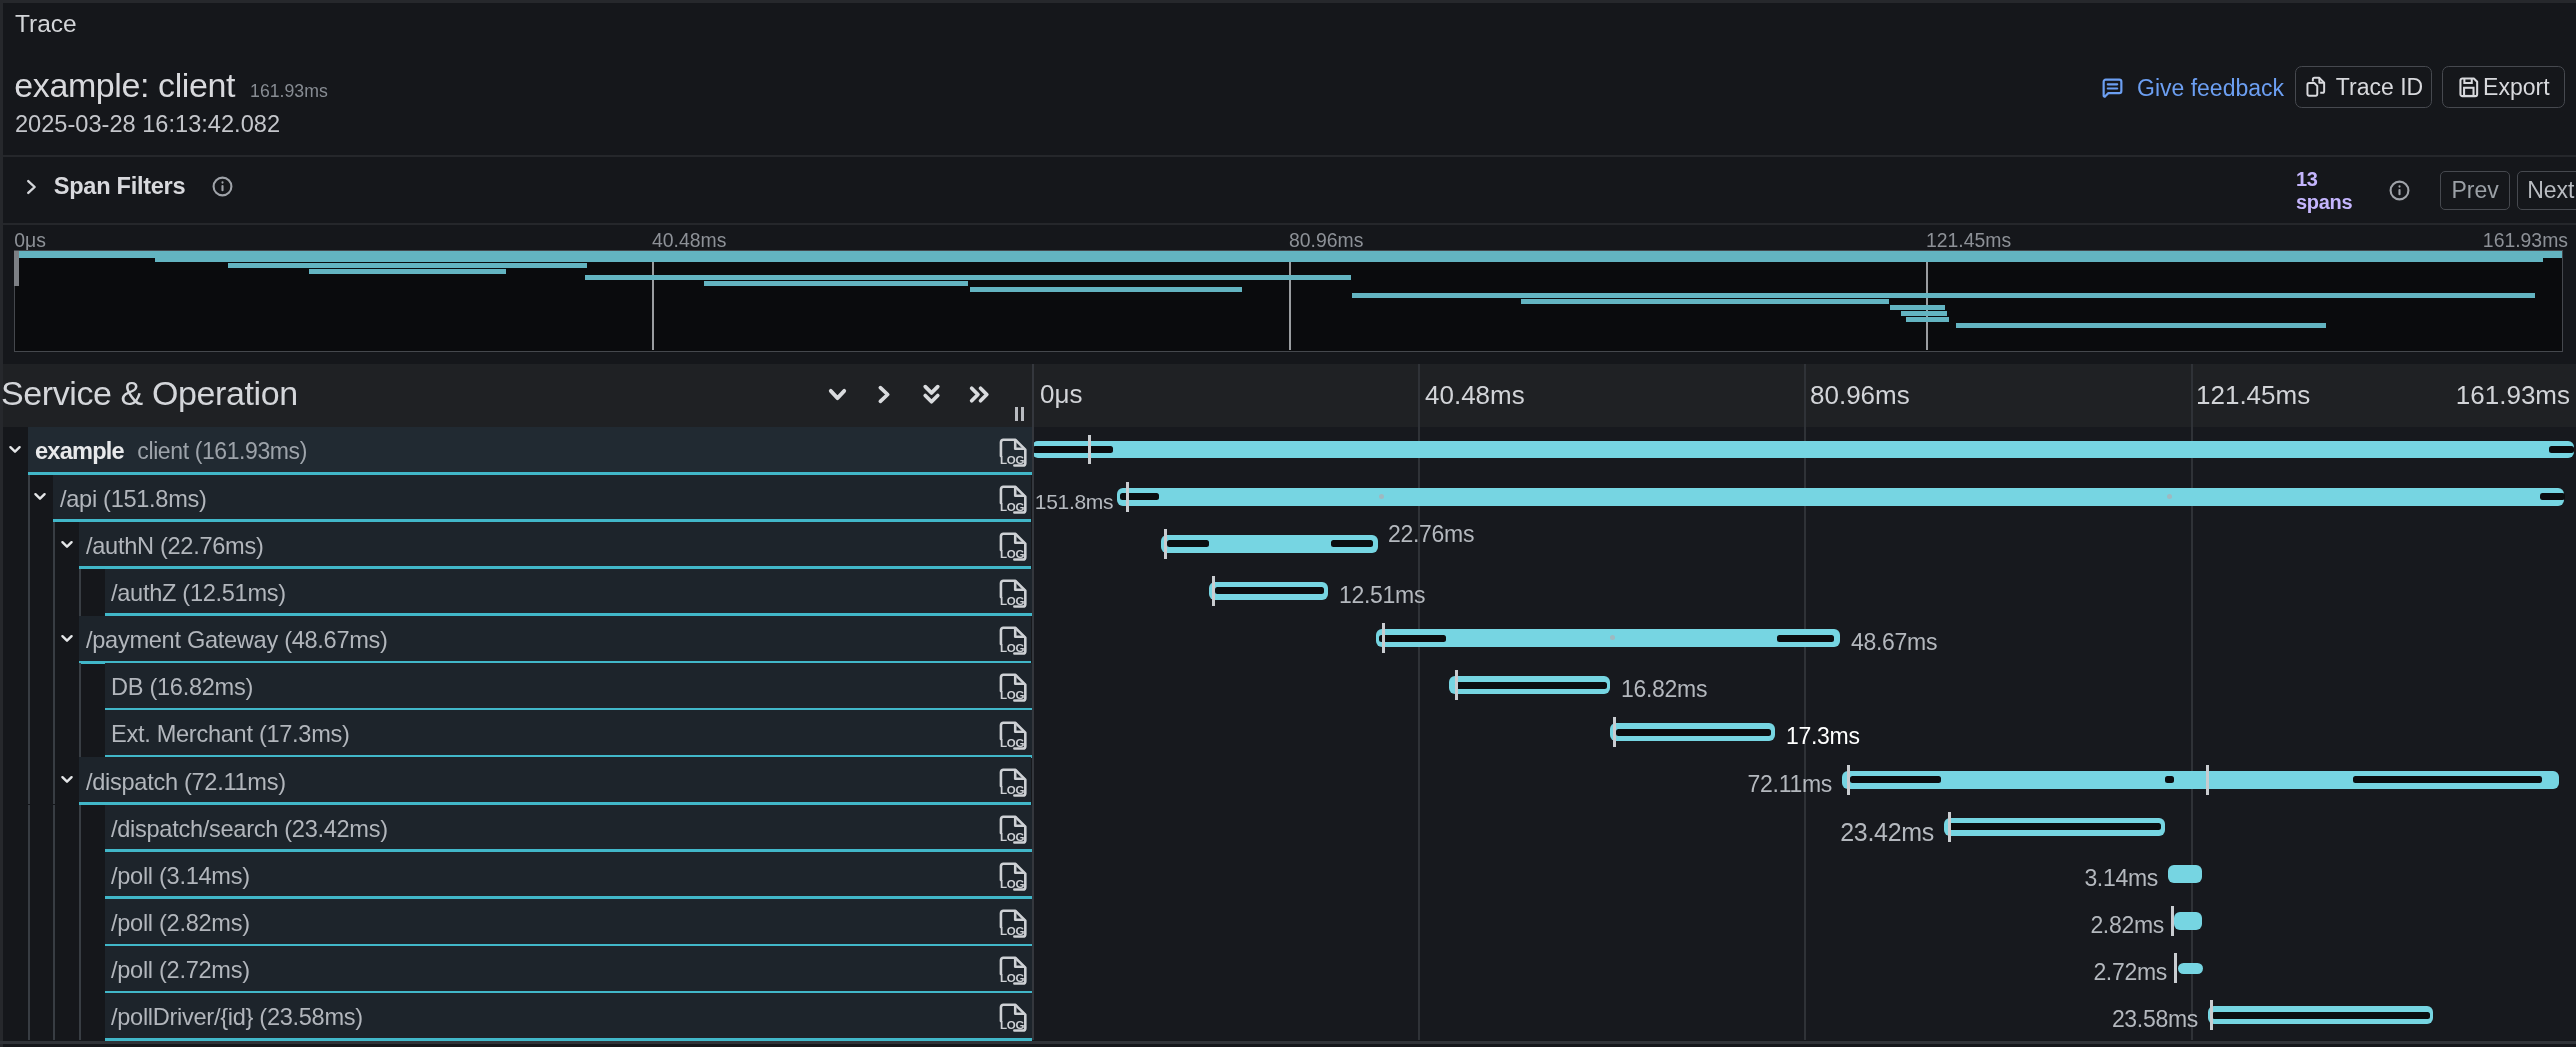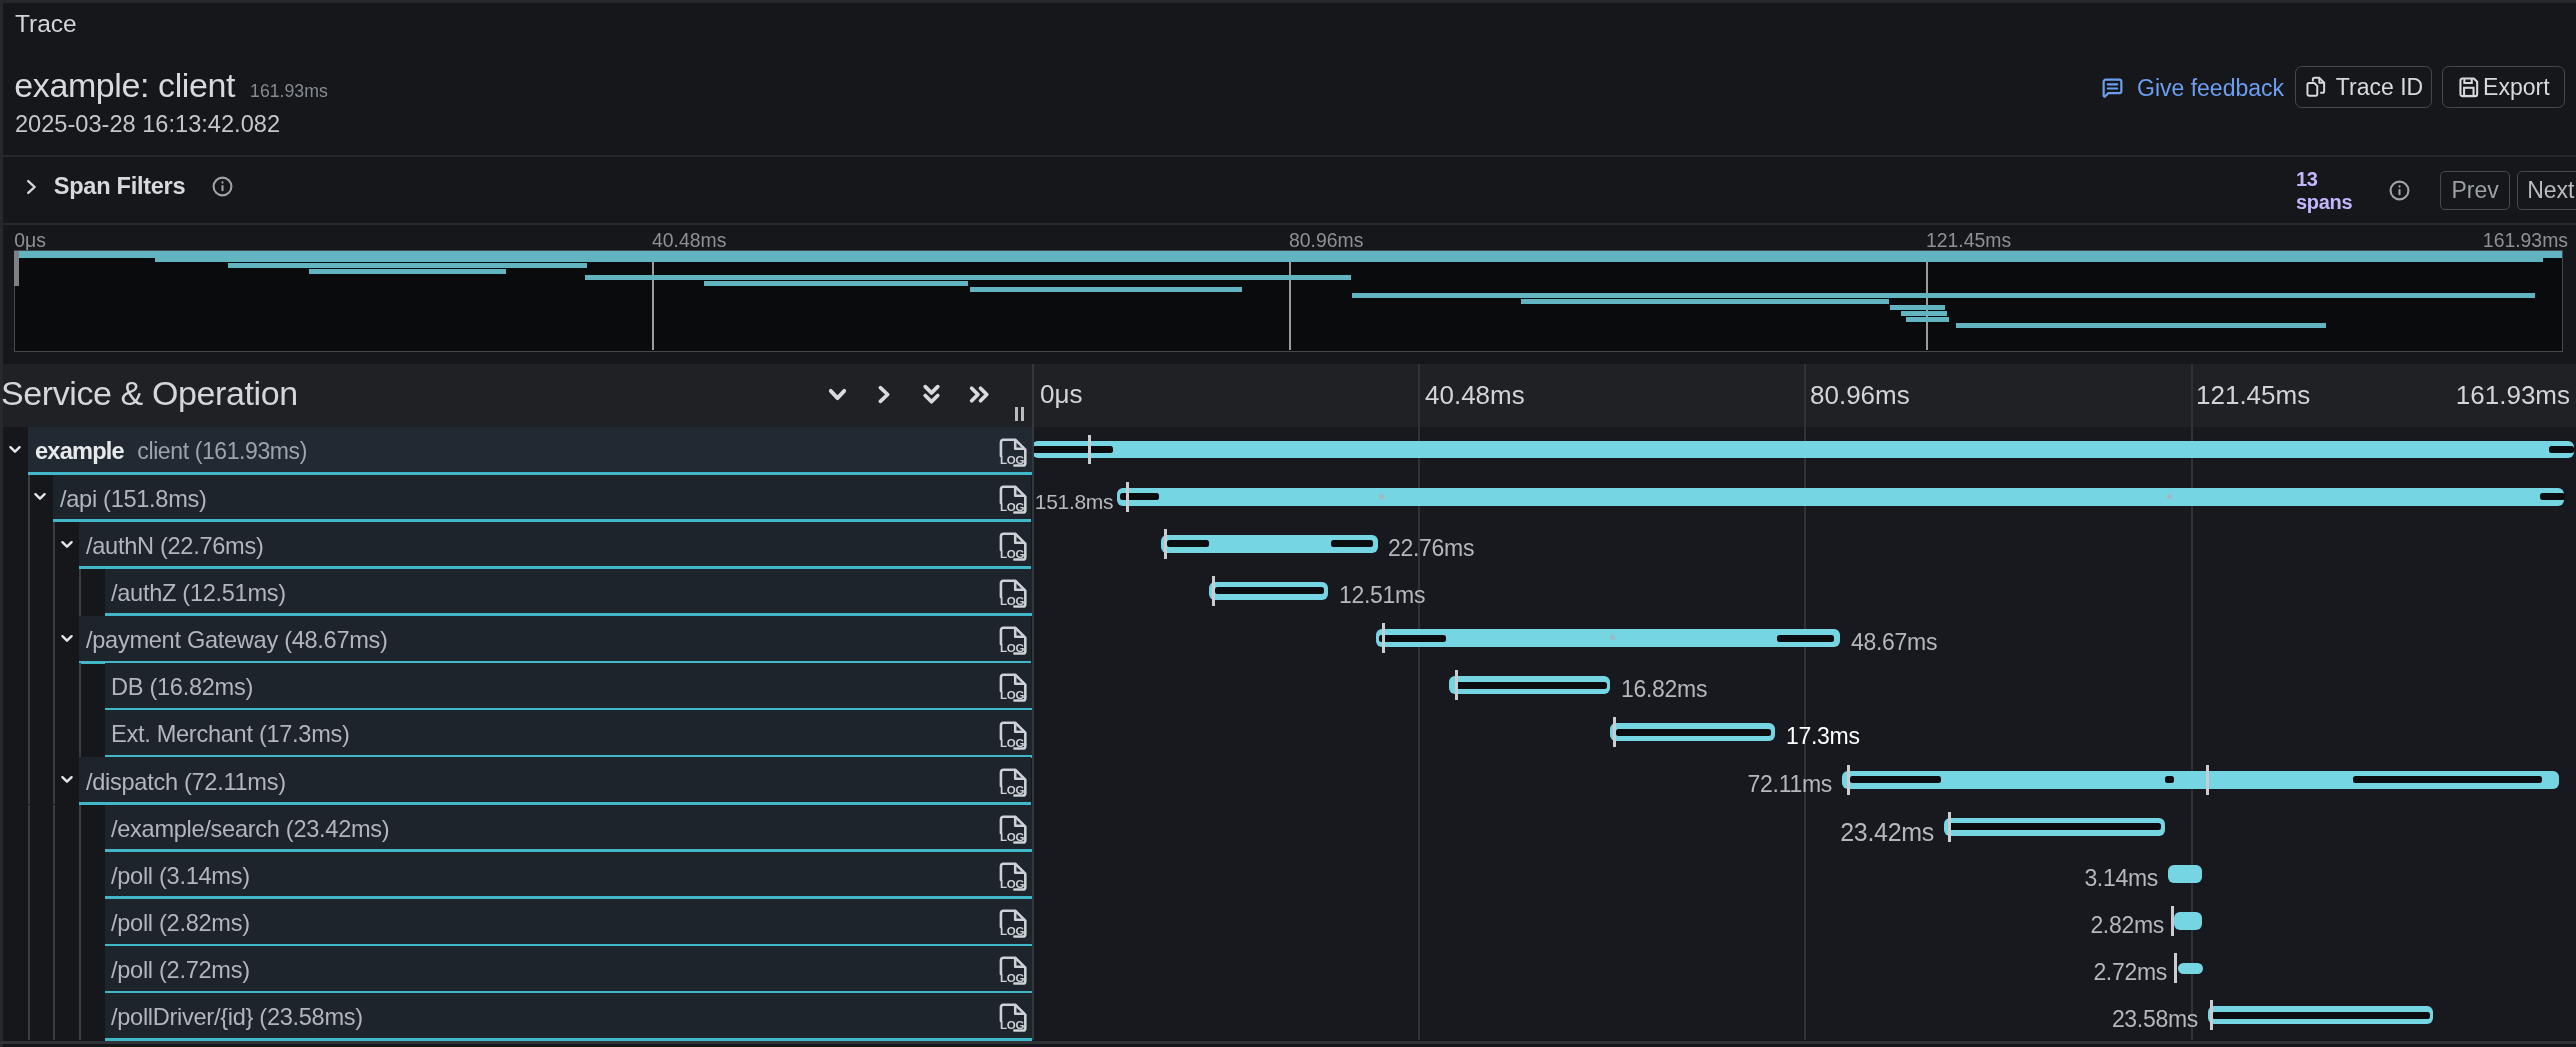--- a/index.html
+++ b/index.html
@@ -197,21 +197,21 @@
 <div style="position:absolute;left:996px;top:767px;width:34px;height:32px;"><svg width="34" height="32" viewBox="0 0 26 26" fill="none">
       <path d="M3.2 15.5 V4.2 a1.9 1.9 0 0 1 1.9-1.9 h9.9 l8 8 v11 a1.9 1.9 0 0 1 -1.9 1.9 h-7" stroke="#ced1d5" stroke-width="2.1" stroke-linejoin="round" stroke-linecap="round"></path>
       <path d="M14.8 2.3 v7.2 h7.4" stroke="#ced1d5" stroke-width="2.1" stroke-linejoin="round"></path>
       <text x="2.4" y="21.8" font-family="Liberation Sans, sans-serif" font-size="9.4" font-weight="700" letter-spacing="-0.2" fill="#ced1d5" stroke="none">LOG</text>
     </svg></div>
 <div style="position:absolute;left:105px;top:805px;width:927px;height:45px;background:#1d242b;"></div>
 <div style="position:absolute;left:105px;top:849px;width:927px;height:2.5px;background:#41b7c9;"></div>
 <div style="position:absolute;left:28px;top:805px;width:1.7px;height:47px;background:#383d43;"></div>
 <div style="position:absolute;left:53px;top:805px;width:1.7px;height:47px;background:#383d43;"></div>
 <div style="position:absolute;left:79px;top:805px;width:1.7px;height:47px;background:#383d43;"></div>
-<div style="position:absolute;left:111px;top:818px;font-size:23.6px;line-height:1;color:#b2b6bc;white-space:nowrap;letter-spacing:-0.3px;">/example/search (23.42ms)</div>
+<div style="position:absolute;left:111px;top:818px;font-size:23.6px;line-height:1;color:#b2b6bc;white-space:nowrap;letter-spacing:-0.3px;">/dispatch/search (23.42ms)</div>
 <div style="position:absolute;left:996px;top:814px;width:34px;height:32px;"><svg width="34" height="32" viewBox="0 0 26 26" fill="none">
       <path d="M3.2 15.5 V4.2 a1.9 1.9 0 0 1 1.9-1.9 h9.9 l8 8 v11 a1.9 1.9 0 0 1 -1.9 1.9 h-7" stroke="#ced1d5" stroke-width="2.1" stroke-linejoin="round" stroke-linecap="round"></path>
       <path d="M14.8 2.3 v7.2 h7.4" stroke="#ced1d5" stroke-width="2.1" stroke-linejoin="round"></path>
       <text x="2.4" y="21.8" font-family="Liberation Sans, sans-serif" font-size="9.4" font-weight="700" letter-spacing="-0.2" fill="#ced1d5" stroke="none">LOG</text>
     </svg></div>
 <div style="position:absolute;left:105px;top:852px;width:927px;height:45px;background:#1d242b;"></div>
 <div style="position:absolute;left:105px;top:896px;width:927px;height:2.5px;background:#41b7c9;"></div>
 <div style="position:absolute;left:28px;top:852px;width:1.7px;height:47px;background:#383d43;"></div>
 <div style="position:absolute;left:53px;top:852px;width:1.7px;height:47px;background:#383d43;"></div>
 <div style="position:absolute;left:79px;top:852px;width:1.7px;height:47px;background:#383d43;"></div>
@@ -263,21 +263,21 @@
 <div style="position:absolute;left:86px;top:66px;width:39px;height:6.7px;background:#0b0d10;border-radius:2.5px;"></div>
 <div style="position:absolute;left:1506px;top:66px;width:24.5px;height:6.7px;background:#0b0d10;border-radius:2.5px;"></div>
 <div style="position:absolute;left:92px;top:55px;width:2.5px;height:29.5px;background:#c9ccd0;"></div>
 <div style="position:absolute;left:345px;top:67px;width:5px;height:5px;background:#9fb9c0;border-radius:2.5px;"></div>
 <div style="position:absolute;left:1133px;top:67px;width:5px;height:5px;background:#9fb9c0;border-radius:2.5px;"></div>
 <div style="position:absolute;left:0.8px;top:64px;width:186px;height:27px;font-size:21px;line-height:1;letter-spacing:-0.3px;color:#b4b8be;">151.8ms</div>
 <div style="position:absolute;left:127px;top:108px;width:217px;height:17.7px;background:#76d5e2;border-radius:5.9px;"></div>
 <div style="position:absolute;left:133px;top:113px;width:42px;height:6.7px;background:#0b0d10;border-radius:2.5px;"></div>
 <div style="position:absolute;left:297px;top:113px;width:42px;height:6.7px;background:#0b0d10;border-radius:2.5px;"></div>
 <div style="position:absolute;left:130px;top:102px;width:2.5px;height:29.5px;background:#c9ccd0;"></div>
-<div style="position:absolute;left:354px;top:110px;width:186px;height:27px;font-size:23px;line-height:1;letter-spacing:-0.3px;color:#b4b8be;">22.76ms</div>
+<div style="position:absolute;left:354px;top:96px;width:186px;height:27px;font-size:23px;line-height:1;letter-spacing:-0.3px;color:#b4b8be;">22.76ms</div>
 <div style="position:absolute;left:175px;top:155px;width:119px;height:17.7px;background:#76d5e2;border-radius:5.9px;"></div>
 <div style="position:absolute;left:181px;top:160px;width:109px;height:6.7px;background:#0b0d10;border-radius:2.5px;"></div>
 <div style="position:absolute;left:178px;top:149px;width:2.5px;height:29.5px;background:#c9ccd0;"></div>
 <div style="position:absolute;left:305px;top:157px;width:186px;height:27px;font-size:23px;line-height:1;letter-spacing:-0.3px;color:#b4b8be;">12.51ms</div>
 <div style="position:absolute;left:342px;top:202px;width:464px;height:17.7px;background:#76d5e2;border-radius:5.9px;"></div>
 <div style="position:absolute;left:345px;top:208px;width:67px;height:6.7px;background:#0b0d10;border-radius:2.5px;"></div>
 <div style="position:absolute;left:743px;top:208px;width:57px;height:6.7px;background:#0b0d10;border-radius:2.5px;"></div>
 <div style="position:absolute;left:348px;top:196px;width:2.5px;height:29.5px;background:#c9ccd0;"></div>
 <div style="position:absolute;left:576px;top:208px;width:5px;height:5px;background:#9fb9c0;border-radius:2.5px;"></div>
 <div style="position:absolute;left:817px;top:204px;width:186px;height:27px;font-size:23px;line-height:1;letter-spacing:-0.3px;color:#b4b8be;">48.67ms</div>

